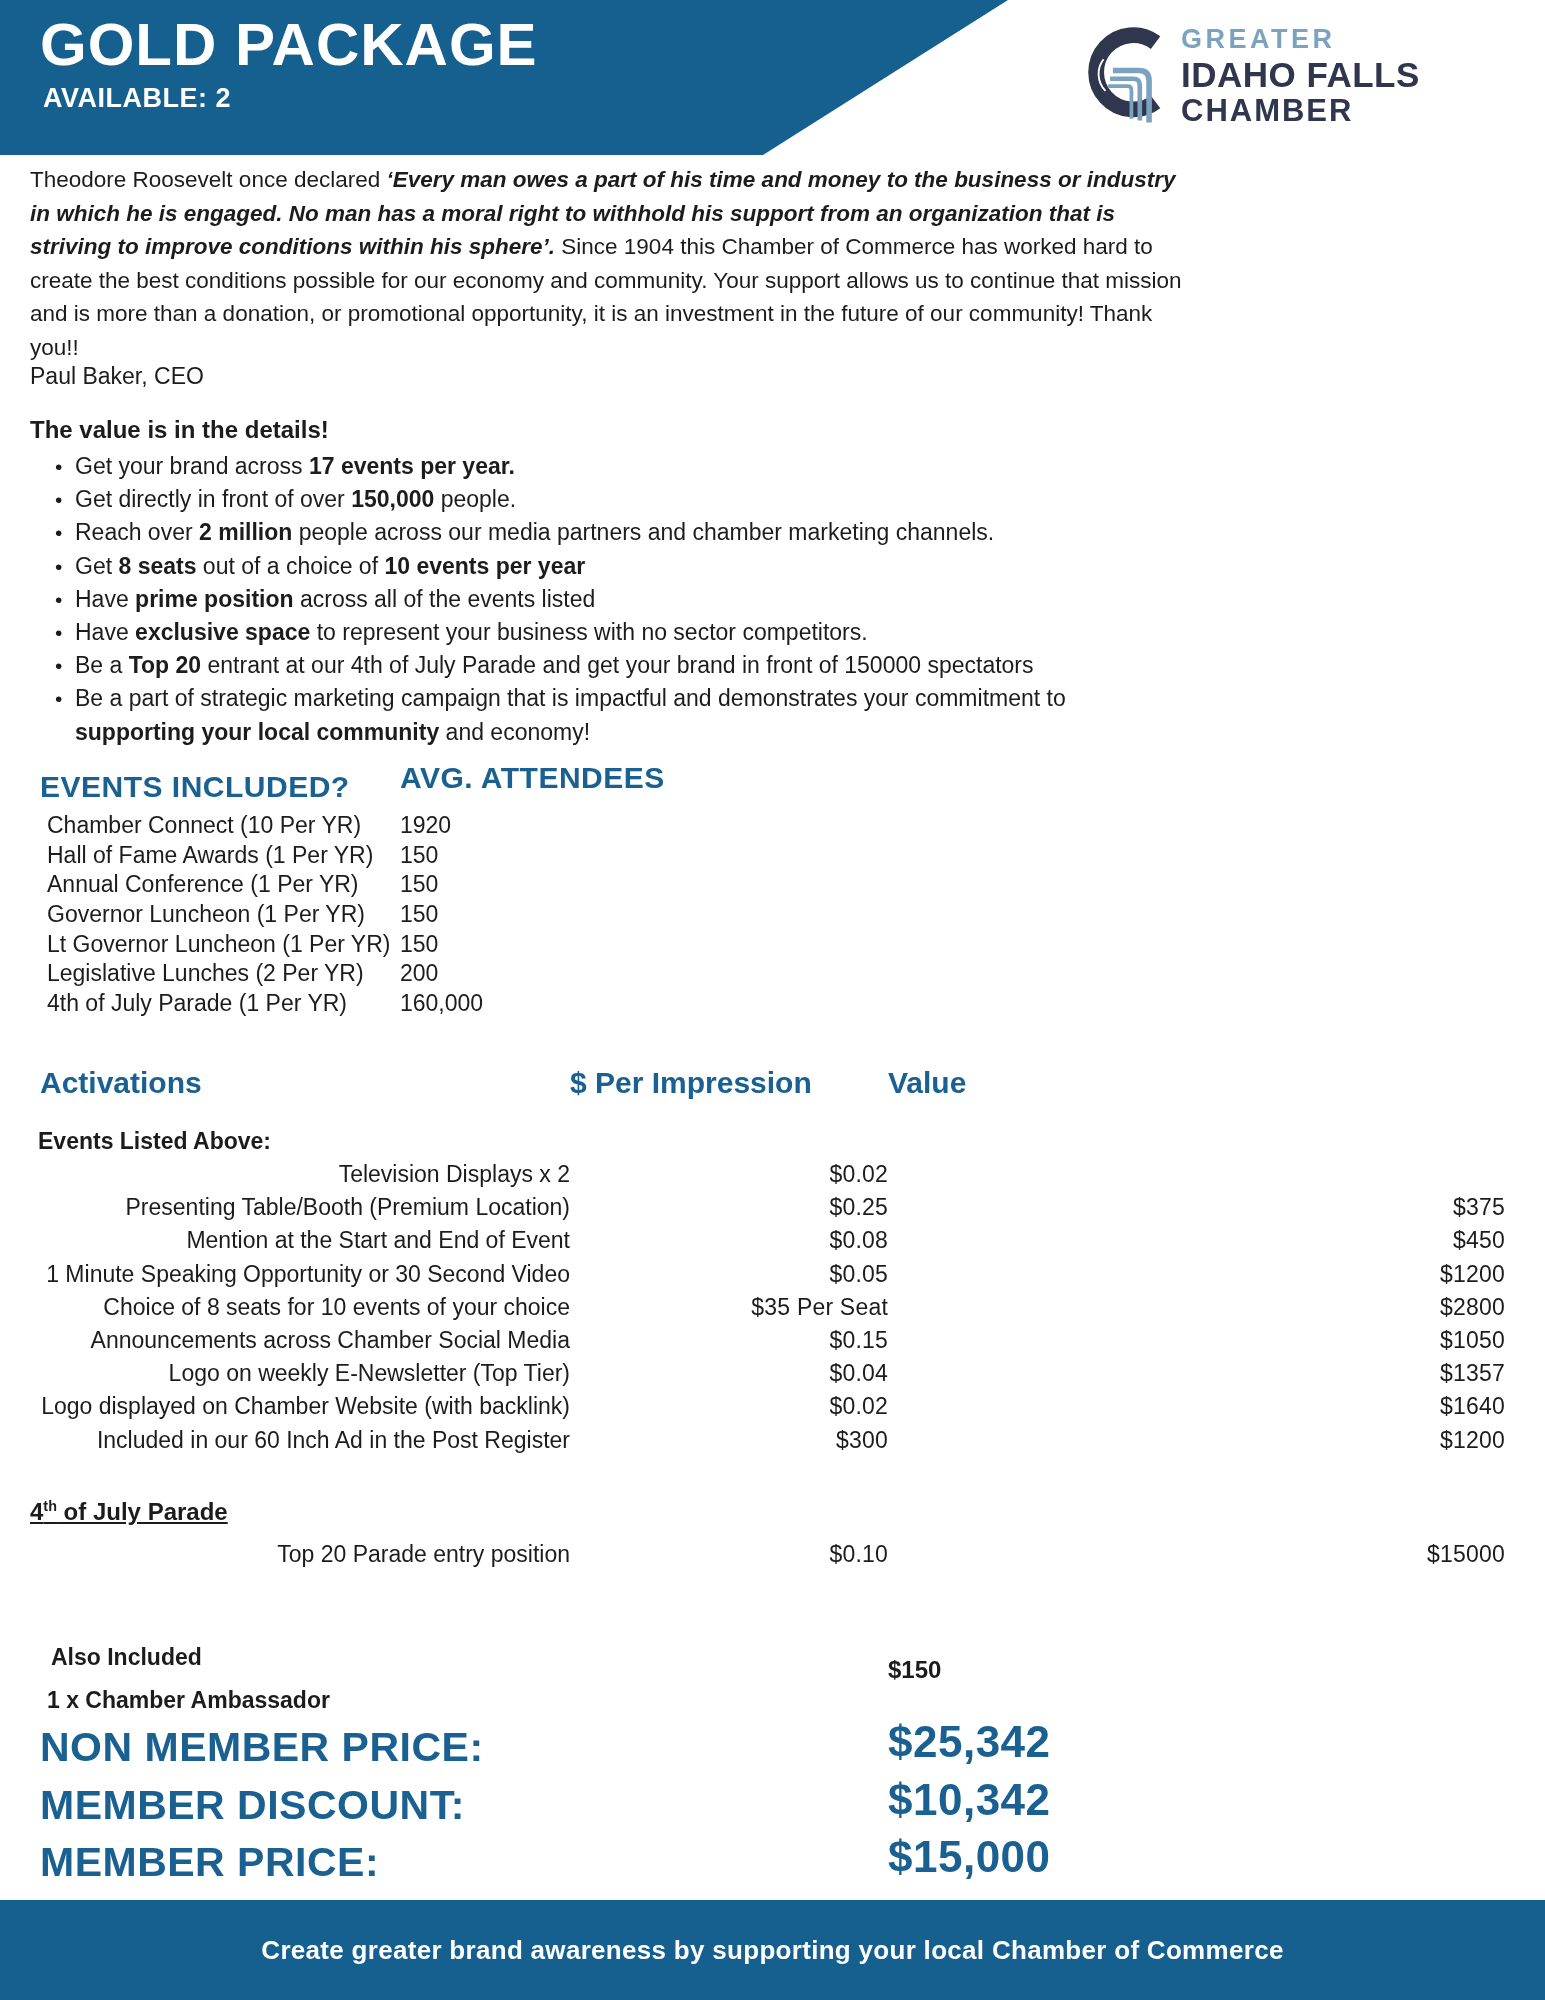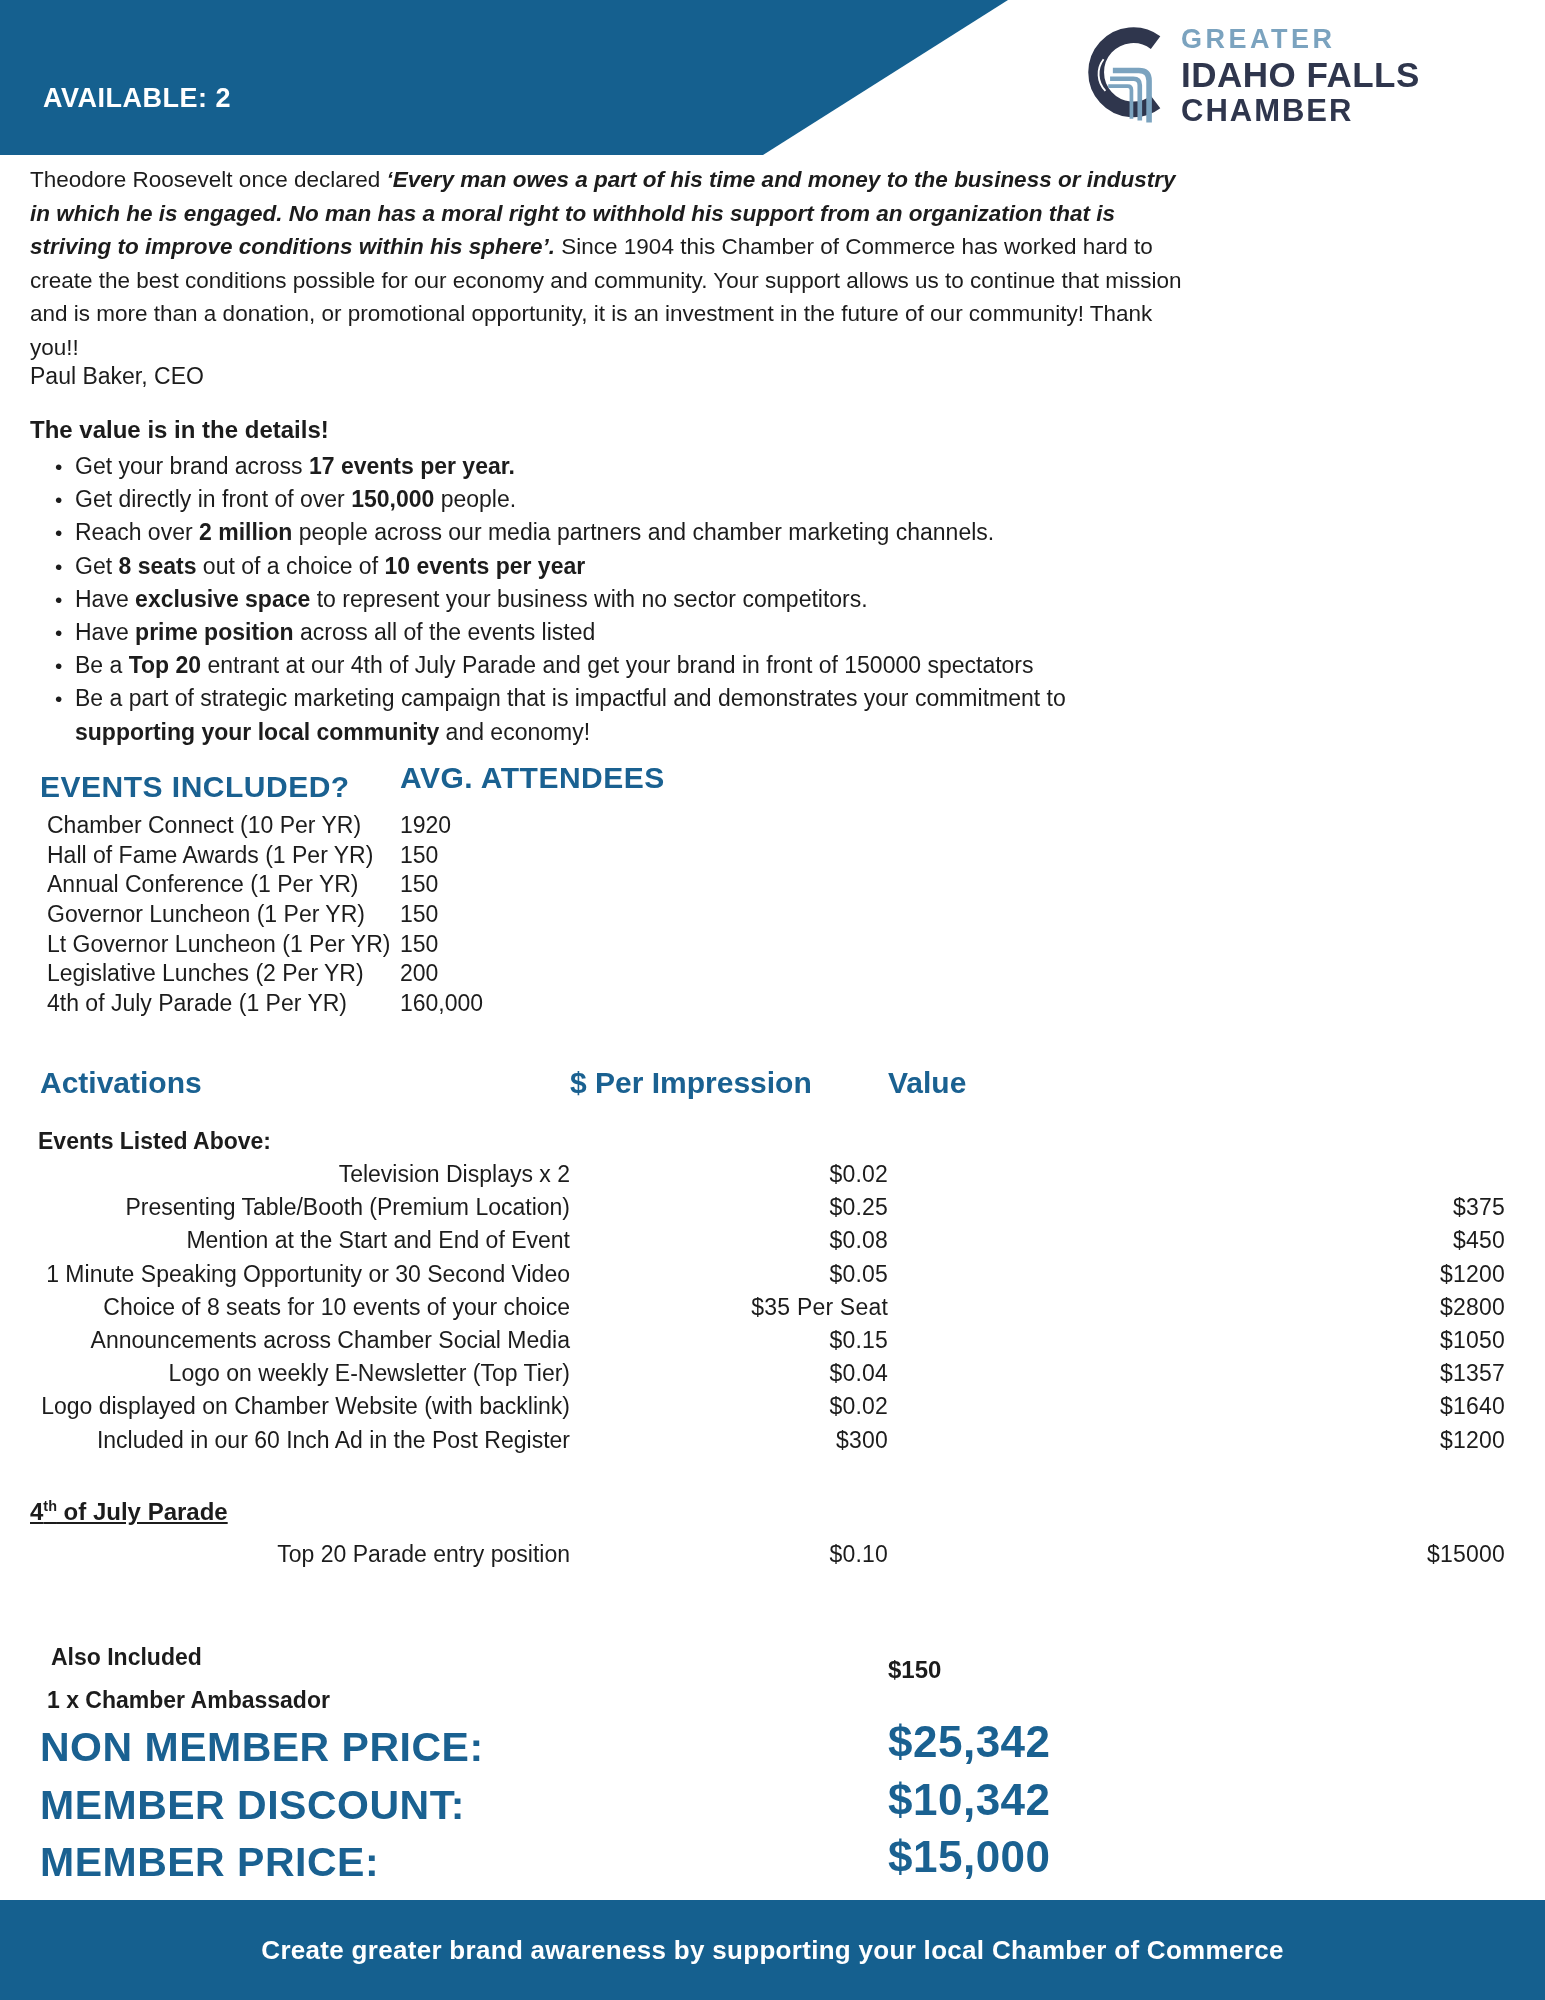--- a/index.html
+++ b/index.html
@@ -69,20 +69,21 @@
   
   .footer{position:absolute;left:0;right:0;bottom:0;height:100px;background:var(--band);
           display:flex;align-items:center;justify-content:center;color:#fff;font-size:26px;font-weight:700;letter-spacing:.3px;}
 </style>
 </head>
 <body>
 
 <div class="page">
 
   <div class="band"></div>
+  <div class="title">GOLD PACKAGE</div>
   <div class="avail">AVAILABLE: 2</div>
 
   <div class="logo">
     <svg class="gmark" viewBox="0 0 100 112" aria-hidden="true">
       <path d="M84 20 A40 40 0 1 0 84 84" fill="none" stroke="#2f364d" stroke-width="17"></path>
       <path d="M38 50 h28 q11 0 11 11 v45" fill="none" stroke="#7ba3bf" stroke-width="6"></path>
       <path d="M35 59 h25 q7 0 7 7 v38" fill="none" stroke="#7ba3bf" stroke-width="5"></path>
       <path d="M33 67 h21 q4 0 4 4 v31" fill="none" stroke="#7ba3bf" stroke-width="4"></path>
       <path d="M28 38 a26 26 0 0 0 2 34" fill="none" stroke="#ffffff" stroke-width="2"></path>
     </svg>
@@ -100,23 +101,23 @@
   <ul class="bullets">
 
       <li class="bullet"><span><span>Get your brand across </span><span class="b">17 events per year.</span></span></li>
 
       <li class="bullet"><span><span>Get directly in front of over </span><span class="b">150,000</span><span> people.</span></span></li>
 
       <li class="bullet"><span><span>Reach over </span><span class="b">2 million</span><span> people across our media partners and chamber marketing channels.</span></span></li>
 
       <li class="bullet"><span><span>Get </span><span class="b">8 seats</span><span> out of a choice of </span><span class="b">10 events per year</span></span></li>
 
+      <li class="bullet"><span><span>Have </span><span class="b">prime position</span><span> across all of the events listed</span></span></li>
+
       <li class="bullet"><span><span>Have </span><span class="b">exclusive space</span><span> to represent your business with no sector competitors.</span></span></li>
-
-      <li class="bullet"><span><span>Have </span><span class="b">prime position</span><span> across all of the events listed</span></span></li>
 
       <li class="bullet"><span><span>Be a </span><span class="b">Top 20</span><span> entrant at our 4th of July Parade and get your brand in front of 150000 spectators</span></span></li>
 
       <li class="bullet"><span><span>Be a part of strategic marketing campaign that is impactful and demonstrates your commitment to </span><span class="b">supporting your local community</span><span> and economy!</span></span></li>
     </ul>
 
   <div class="ev-h1">EVENTS INCLUDED?</div>
   <div class="ev-h2">AVG. ATTENDEES</div>
   <div class="ev-rows">
 

